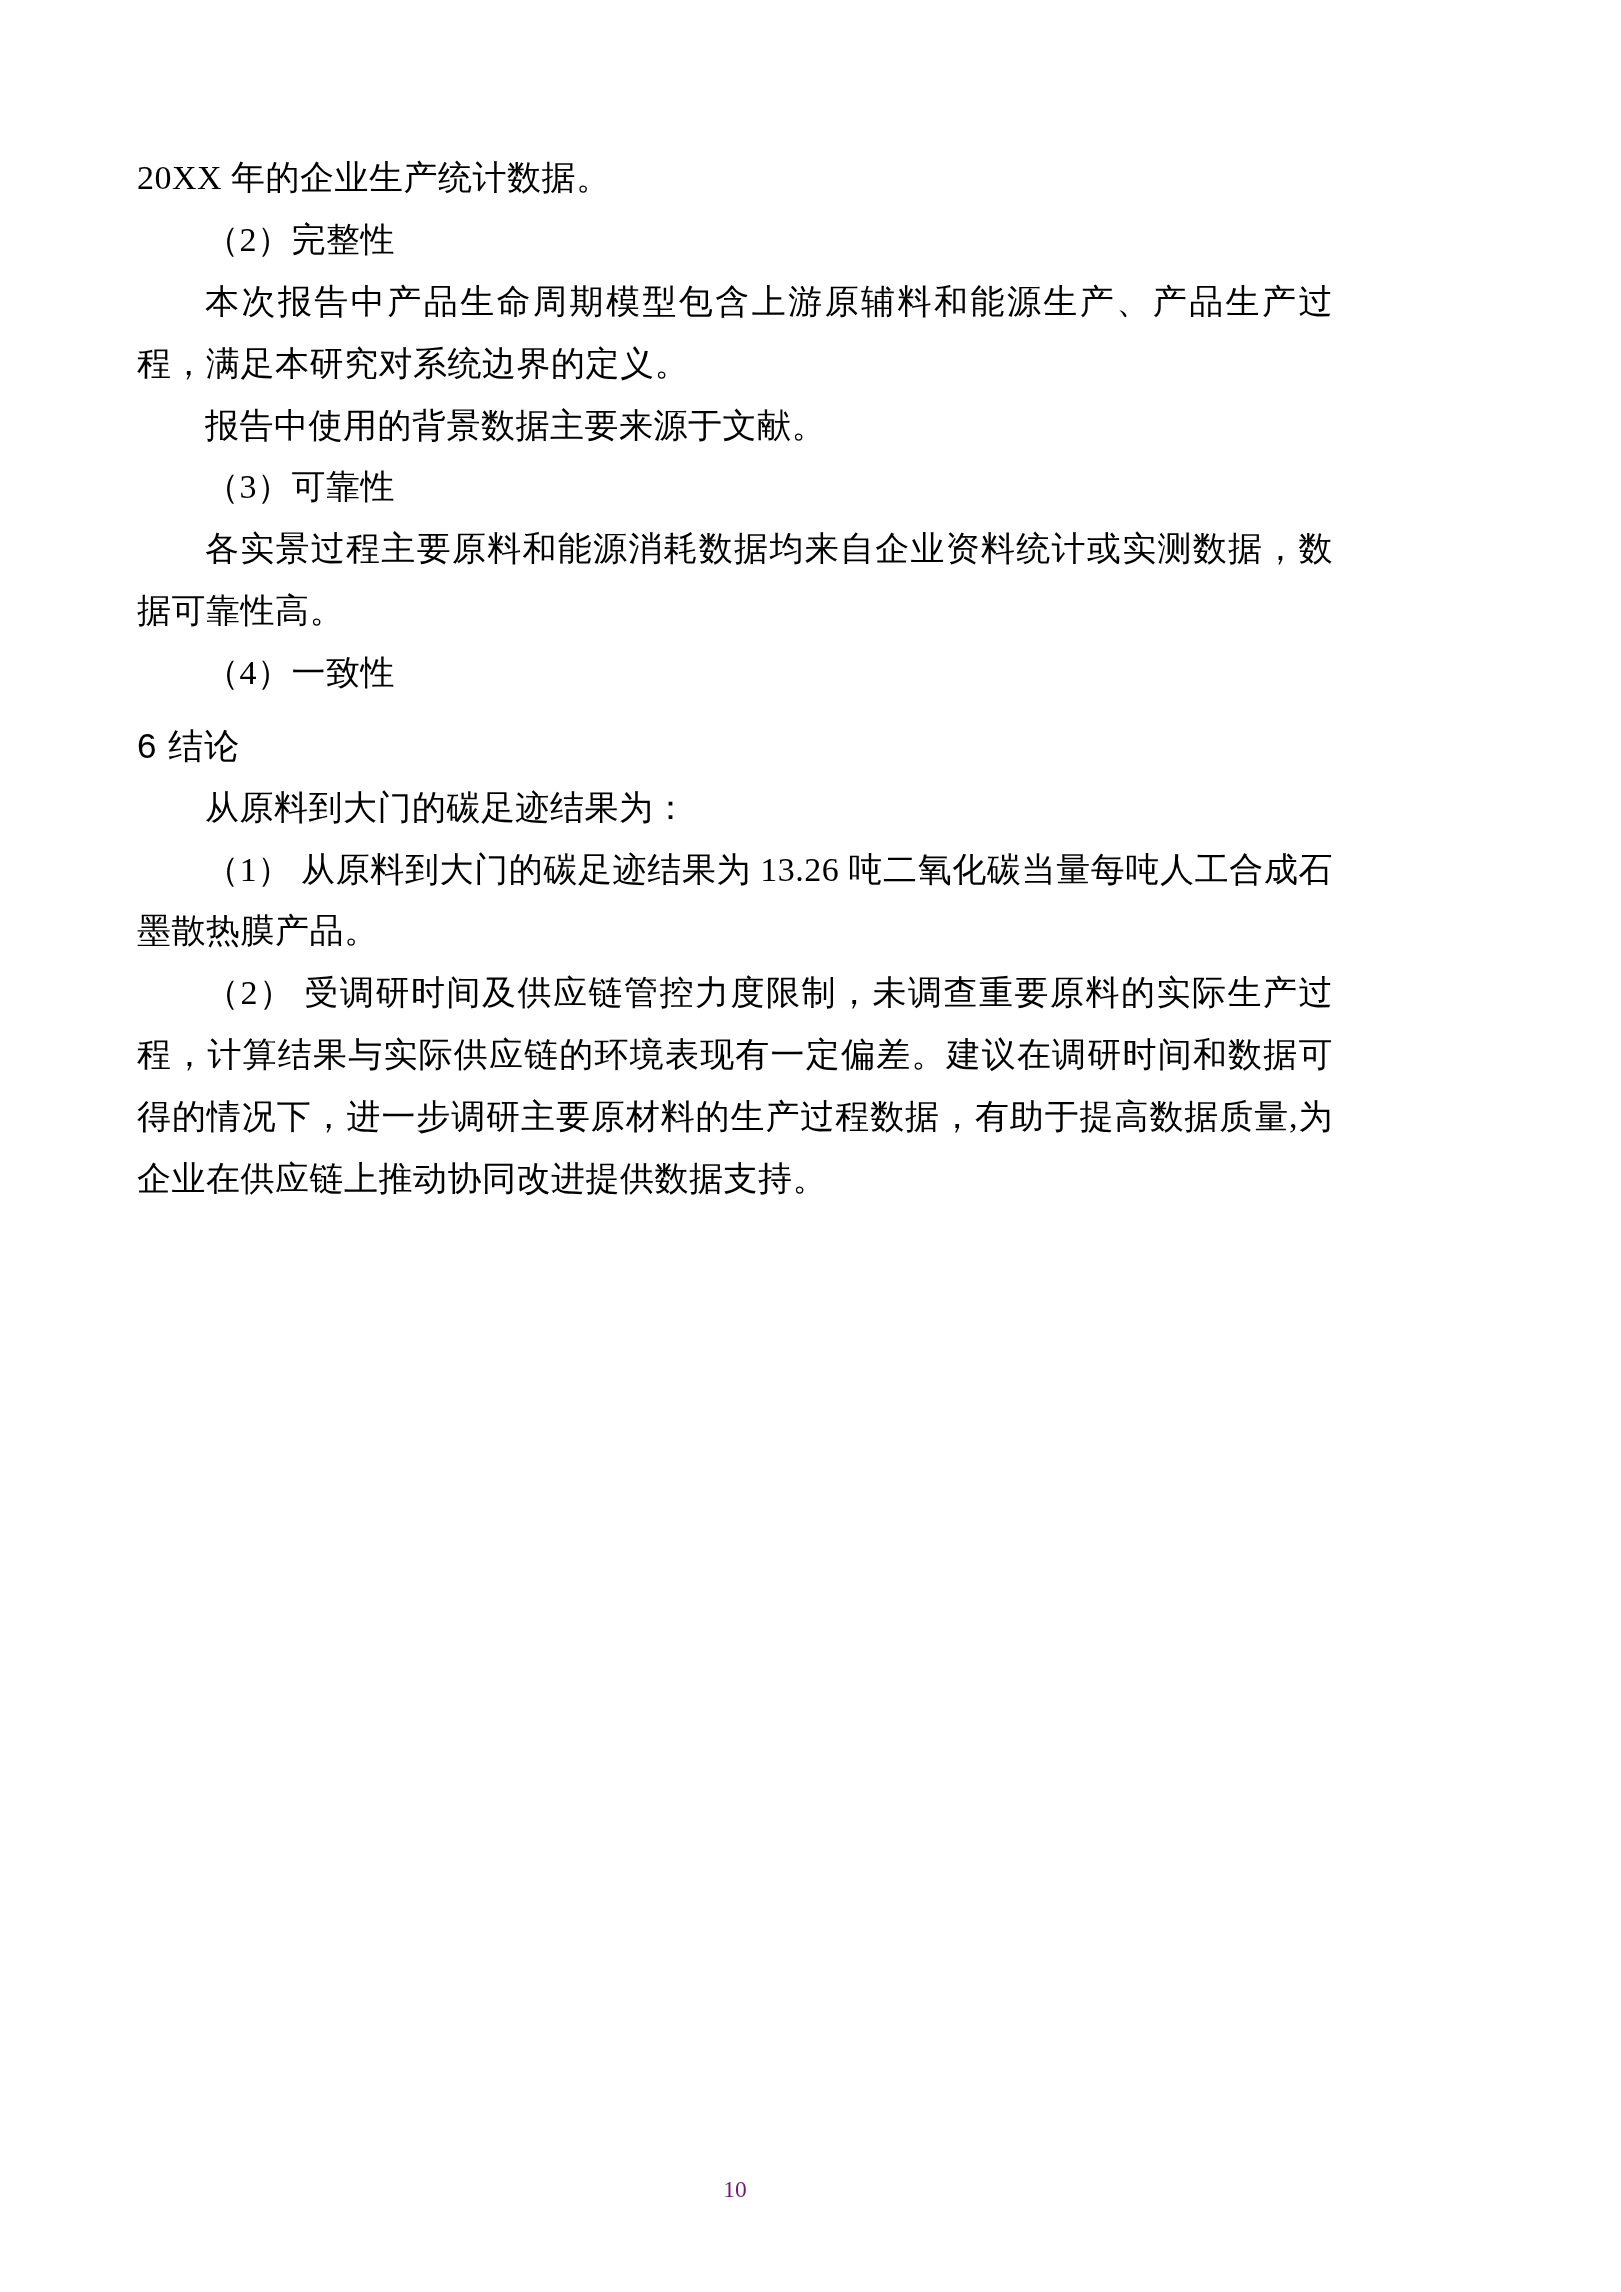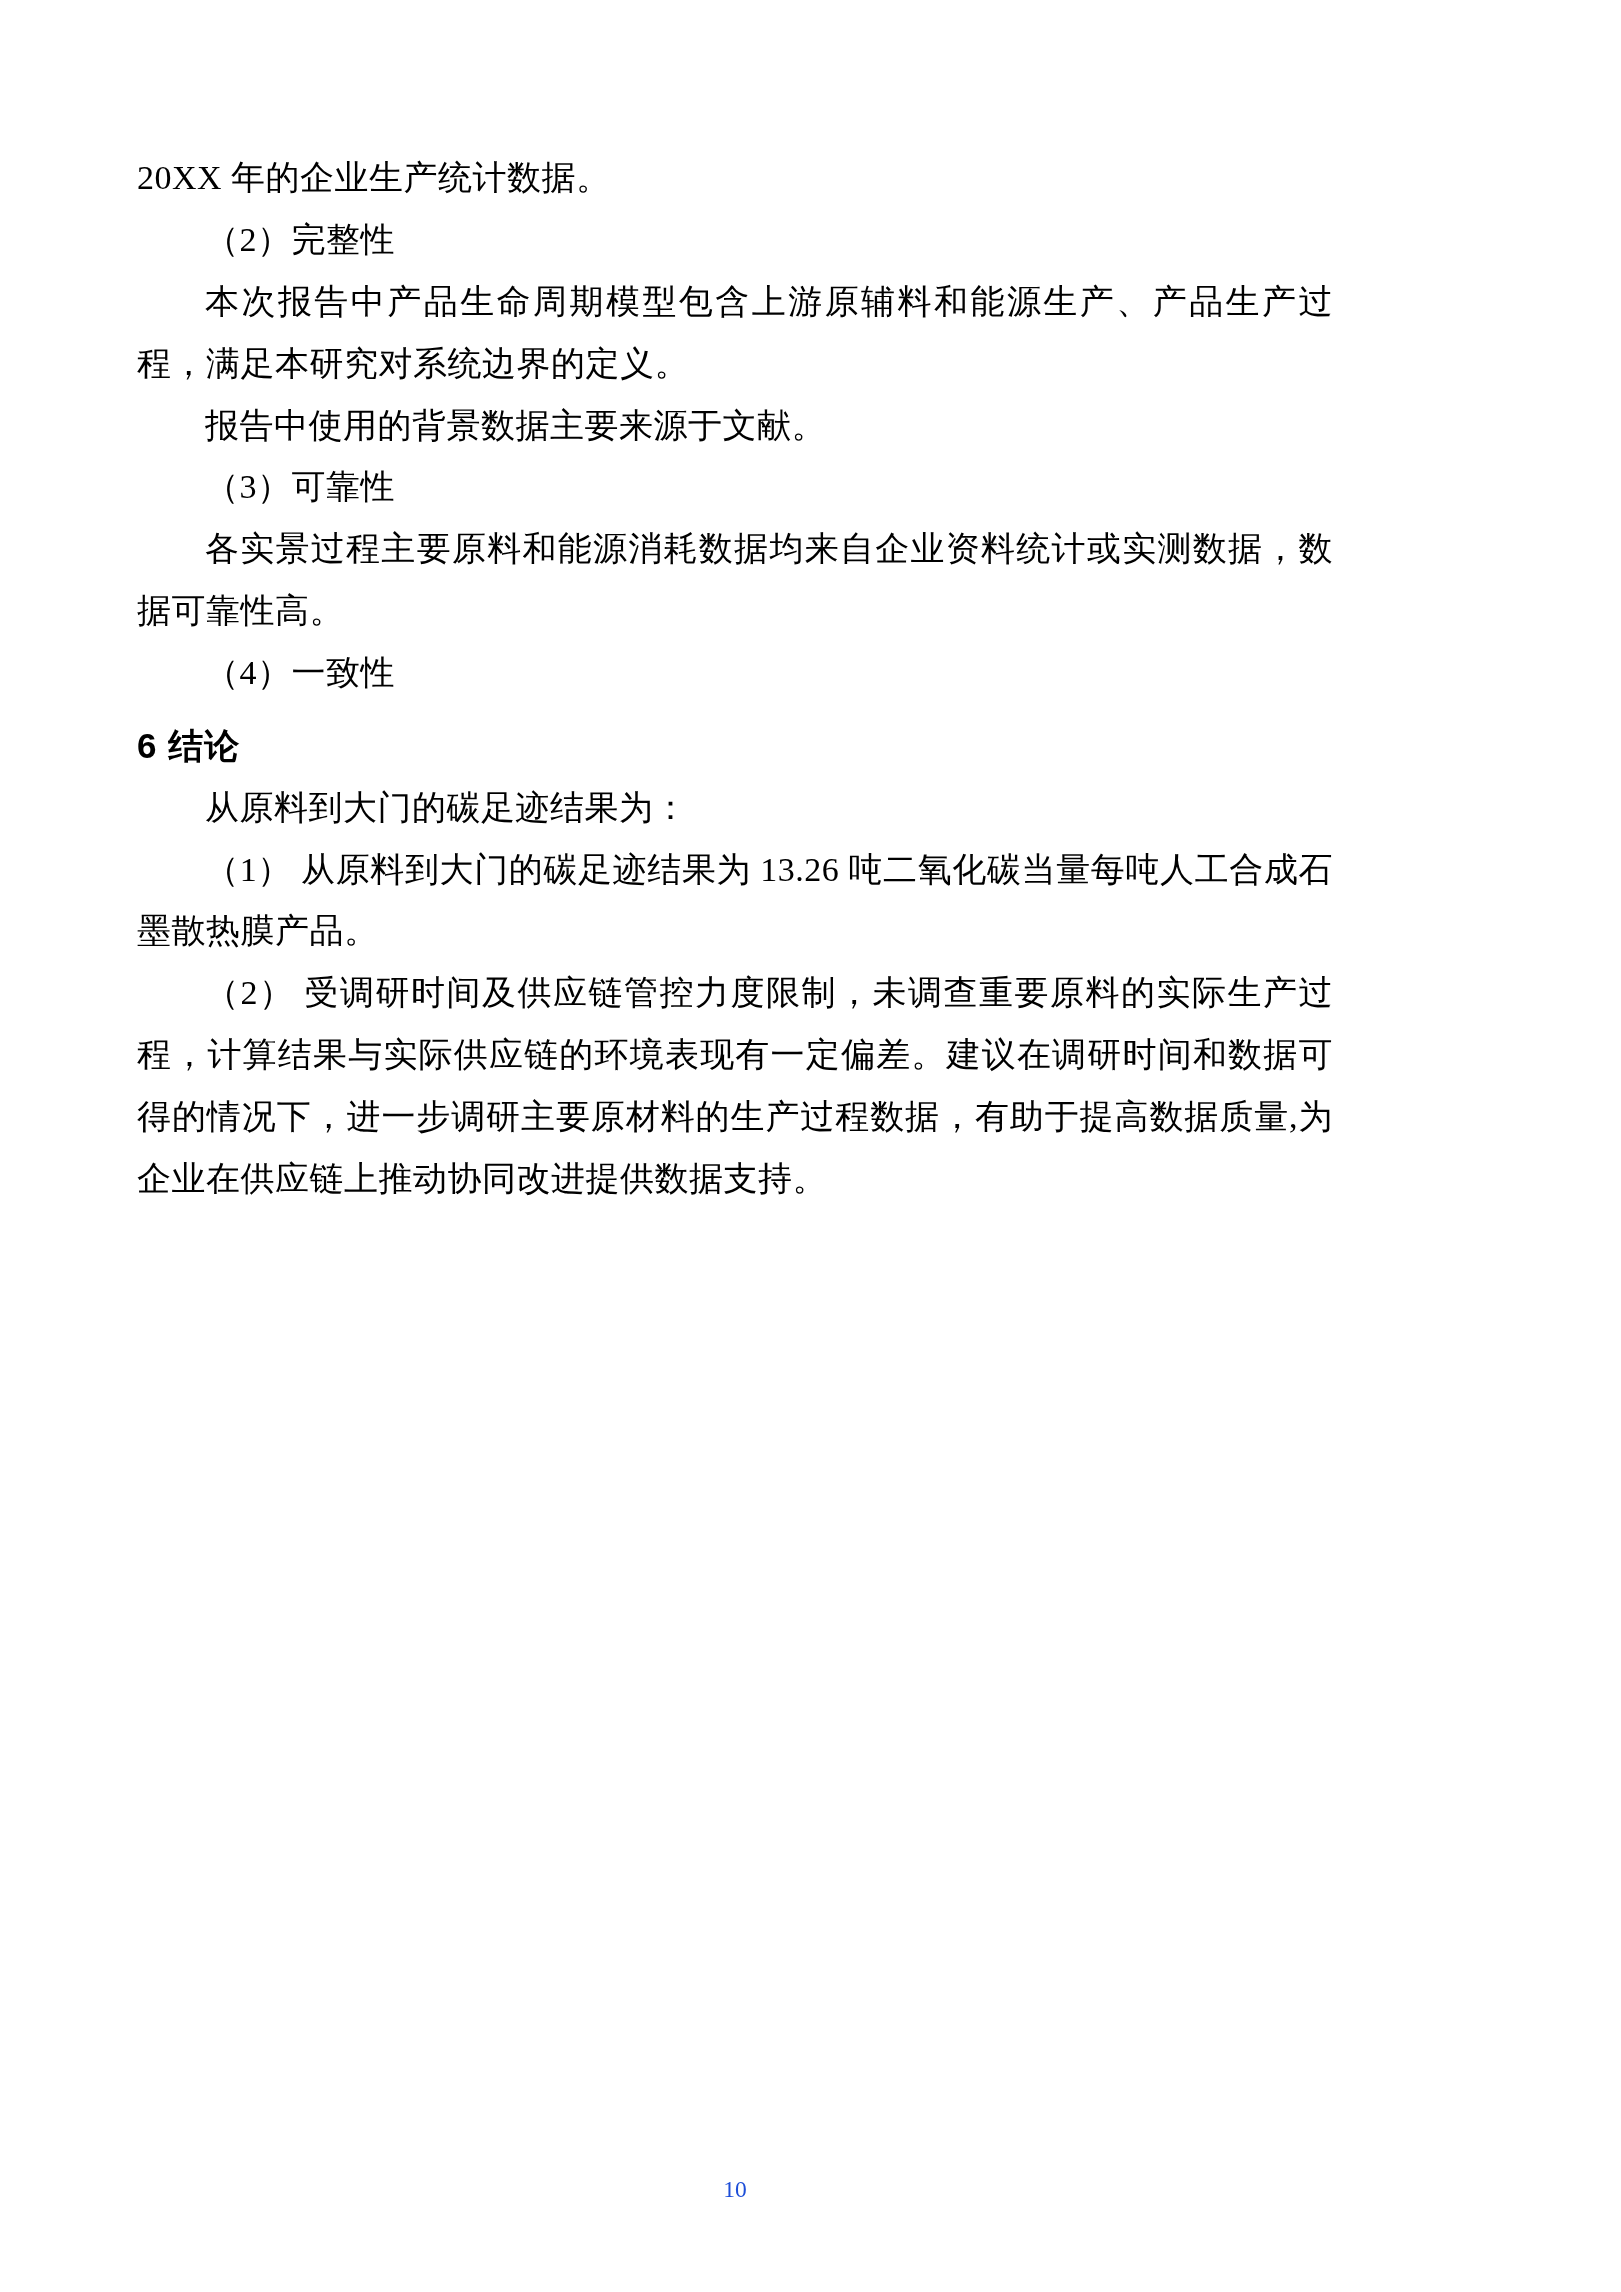--- a/index.html
+++ b/index.html
@@ -30,35 +30,35 @@
   }
   .para {
     margin: 0 0 0 0;
     text-indent: 0;
   }
   .para.indent {
     text-indent: 2em;
   }
   .heading {
     font-family: "Liberation Sans", "DejaVu Sans", sans-serif;
-    font-weight: bold;
+    font-weight: normal;
     font-size: 35px;
     line-height: 1.8;
     margin: 9.8px 0 0 0;
     letter-spacing: 1px;
   }
   .footer {
     position: absolute;
     left: 0;
     right: 0;
     bottom: 90px;
     text-align: center;
     font-size: 23.5px;
     font-family: "Liberation Serif", "DejaVu Serif", serif;
-    color: #1d4ed8;
+    color: #701a75;
   }
 </style>
 </head>
 <body>
 
 <div class="page">
   <div class="doc-body">
 
     <p class="para">20XX 年的企业生产统计数据。</p>
     <p class="para indent">（2）完整性</p>

